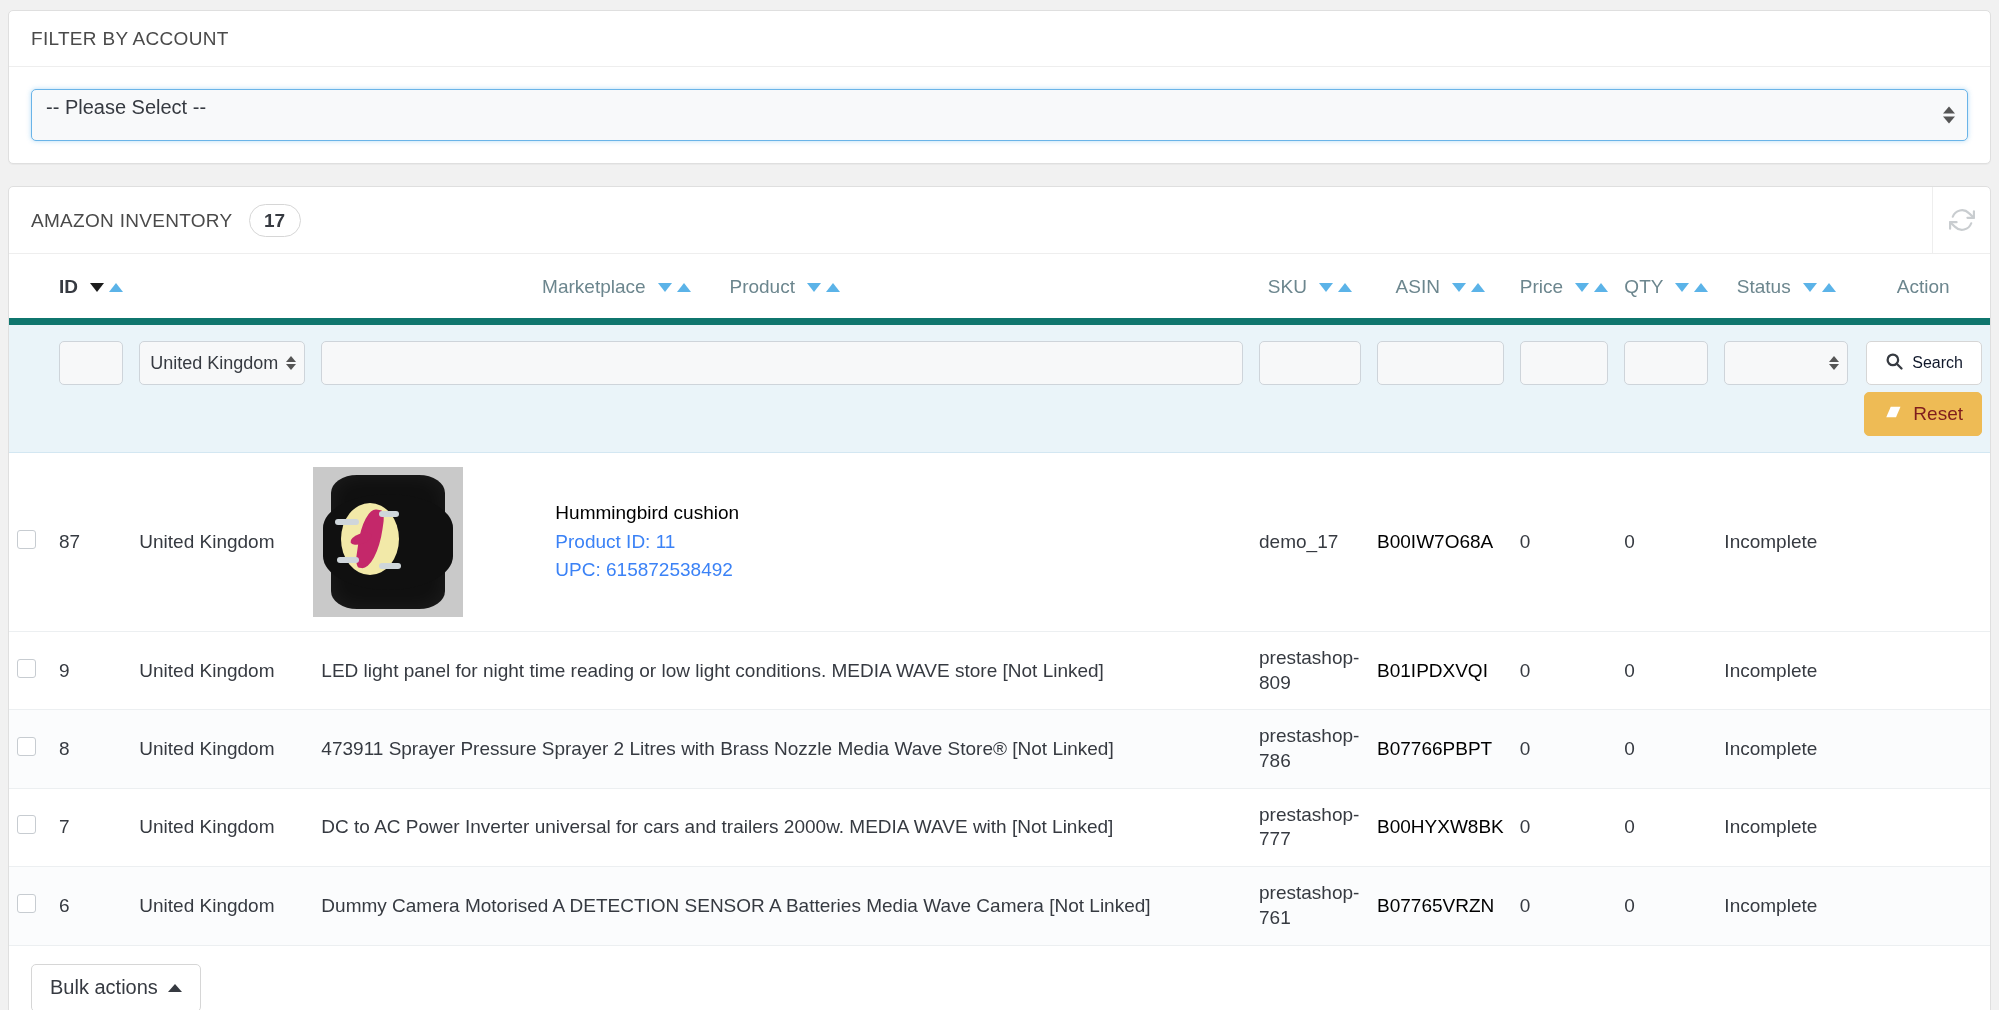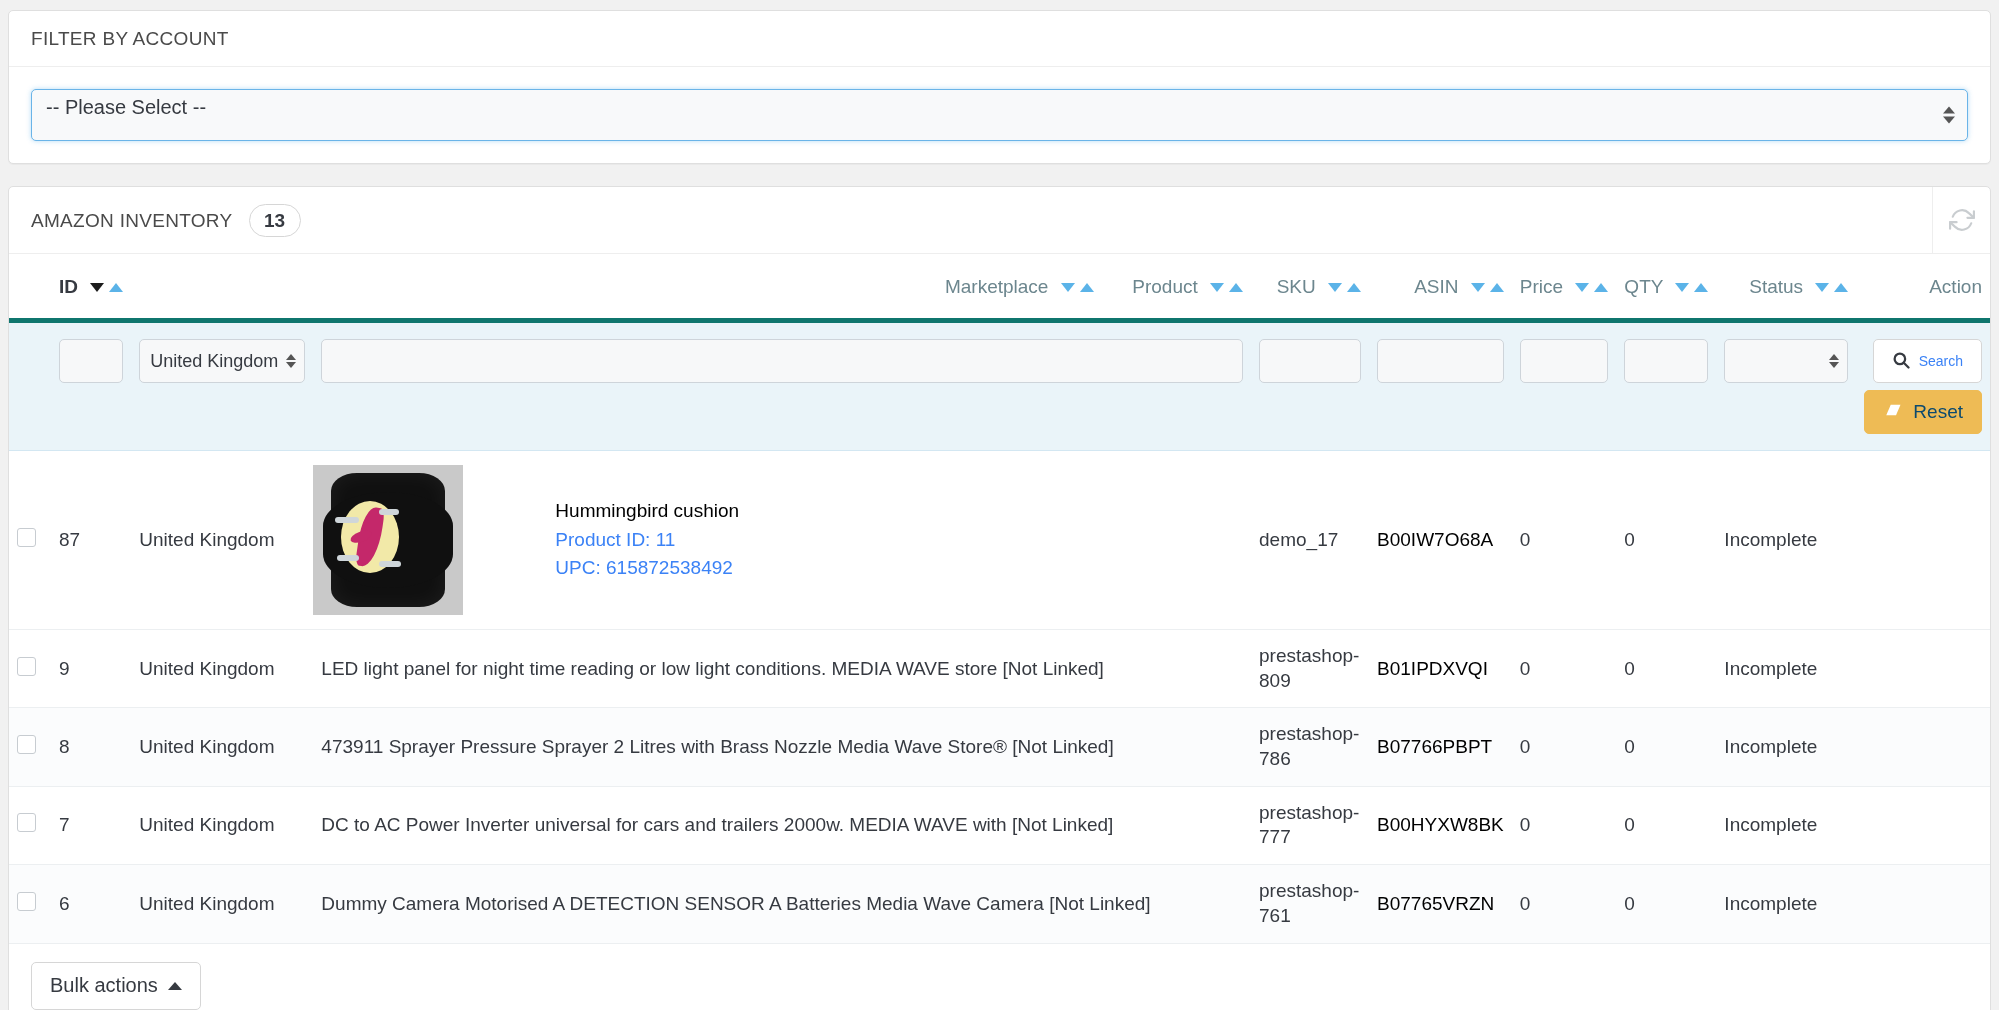--- a/index.html
+++ b/index.html
@@ -106,26 +106,26 @@
   .spinner-arrows i.down { border-top: 7px solid #555; }
 
   
   table.inv {
     width: 100%;
     border-collapse: collapse;
     font-size: 19px;
   }
   table.inv th {
     font-weight: 400;
-    text-align: right;
+    text-align: center;
     color: #6c868e;
     padding: 22px 8px 20px 8px;
     vertical-align: middle;
     white-space: nowrap;
-    border-bottom: 5px solid #0f766e;
+    border-bottom: 7px solid #0f766e;
   }
   .th-label { color: #6c868e; }
   .th-label.strong { color: #363a41; font-weight: bold; }
   .sorts {
     display: inline-flex;
     gap: 5px;
     margin-left: 7px;
     vertical-align: middle;
   }
   .sorts i { display:inline-block; width:0; height:0;
@@ -174,33 +174,33 @@
   .f-select .spinner-arrows i.down { border-top-width: 6px; }
   .f-select .spinner-arrows { right: 8px; gap: 2px; }
 
   .action-cell { text-align: right; }
   .btn-search {
     display: inline-flex; align-items: center; gap: 9px;
     height: 44px; padding: 0 18px;
     background: #ffffff;
     border: 1px solid #d6d6d6;
     border-radius: 5px;
-    font-size: 14px;
-    color: #3b82f6;
+    font-size: 16px;
+    color: #0f172a;
     cursor: pointer;
     font-family: "Liberation Sans", sans-serif;
   }
   .btn-reset {
     display: inline-flex; align-items: center; gap: 10px;
     height: 44px; padding: 0 18px;
     background: #eebb55;
     border: 1px solid #eebb55;
     border-radius: 5px;
     font-size: 19px;
-    color: #0c4a6e;
+    color: #7f1d1d;
     margin-top: 7px;
     cursor: pointer;
     font-family: "Liberation Sans", sans-serif;
   }
 
   
   table.inv td.cell {
     padding: 14px 8px;
     border-bottom: 1px solid #eceff1;
     vertical-align: middle;
@@ -332,21 +332,21 @@
           <i class="up"></i>
             <i class="down"></i>
         </span>
       </div>
     </div>
   </section>
 
   <section class="panel">
     <div class="panel-head">
       <span class="panel-title">AMAZON INVENTORY</span>
-      <span class="count-badge">13</span>
+      <span class="count-badge">17</span>
       <span class="panel-head-tools">
         <span class="tool-btn">
           <span>
             <svg width="26" height="26" viewBox="0 0 24 24" fill="none" stroke="#c9cdd0" stroke-width="2" stroke-linecap="round" stroke-linejoin="round">
               <polyline points="23 4 23 10 17 10"></polyline>
               <polyline points="1 20 1 14 7 14"></polyline>
               <path d="M3.51 9a9 9 0 0 1 14.85-3.36L23 10M1 14l4.64 4.36A9 9 0 0 0 20.49 15"></path>
             </svg>
           </span>
         </span>

